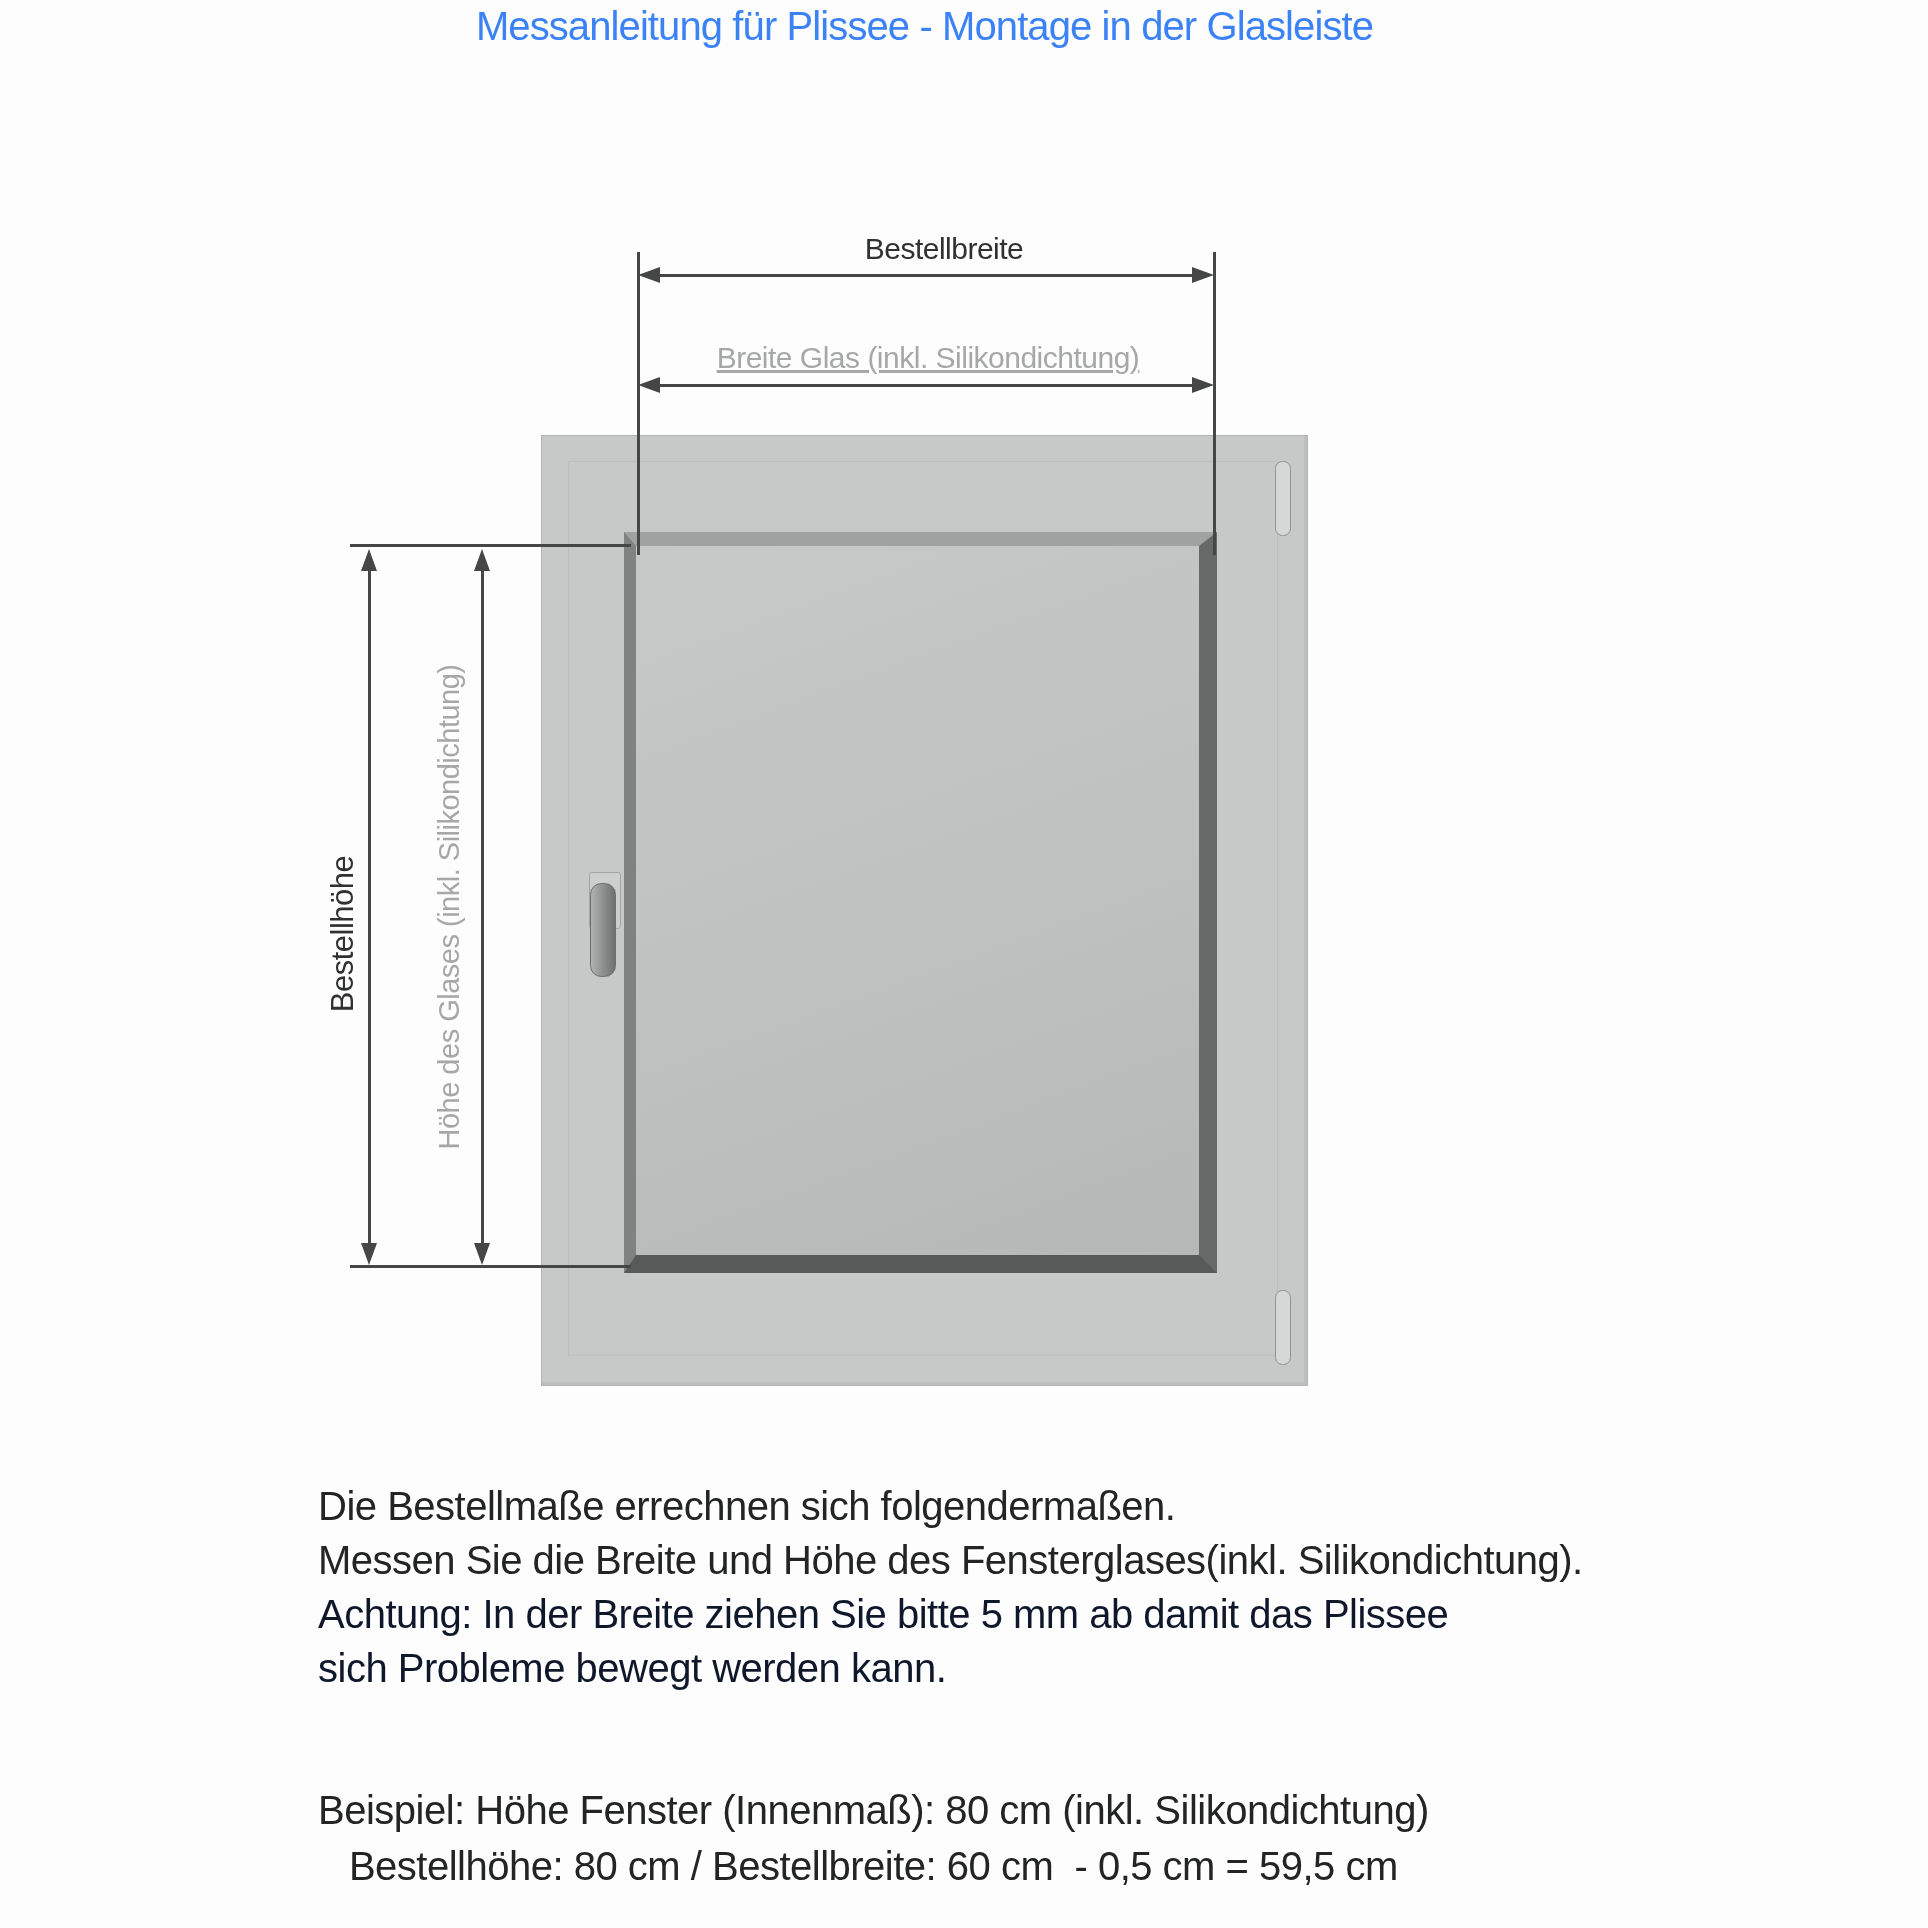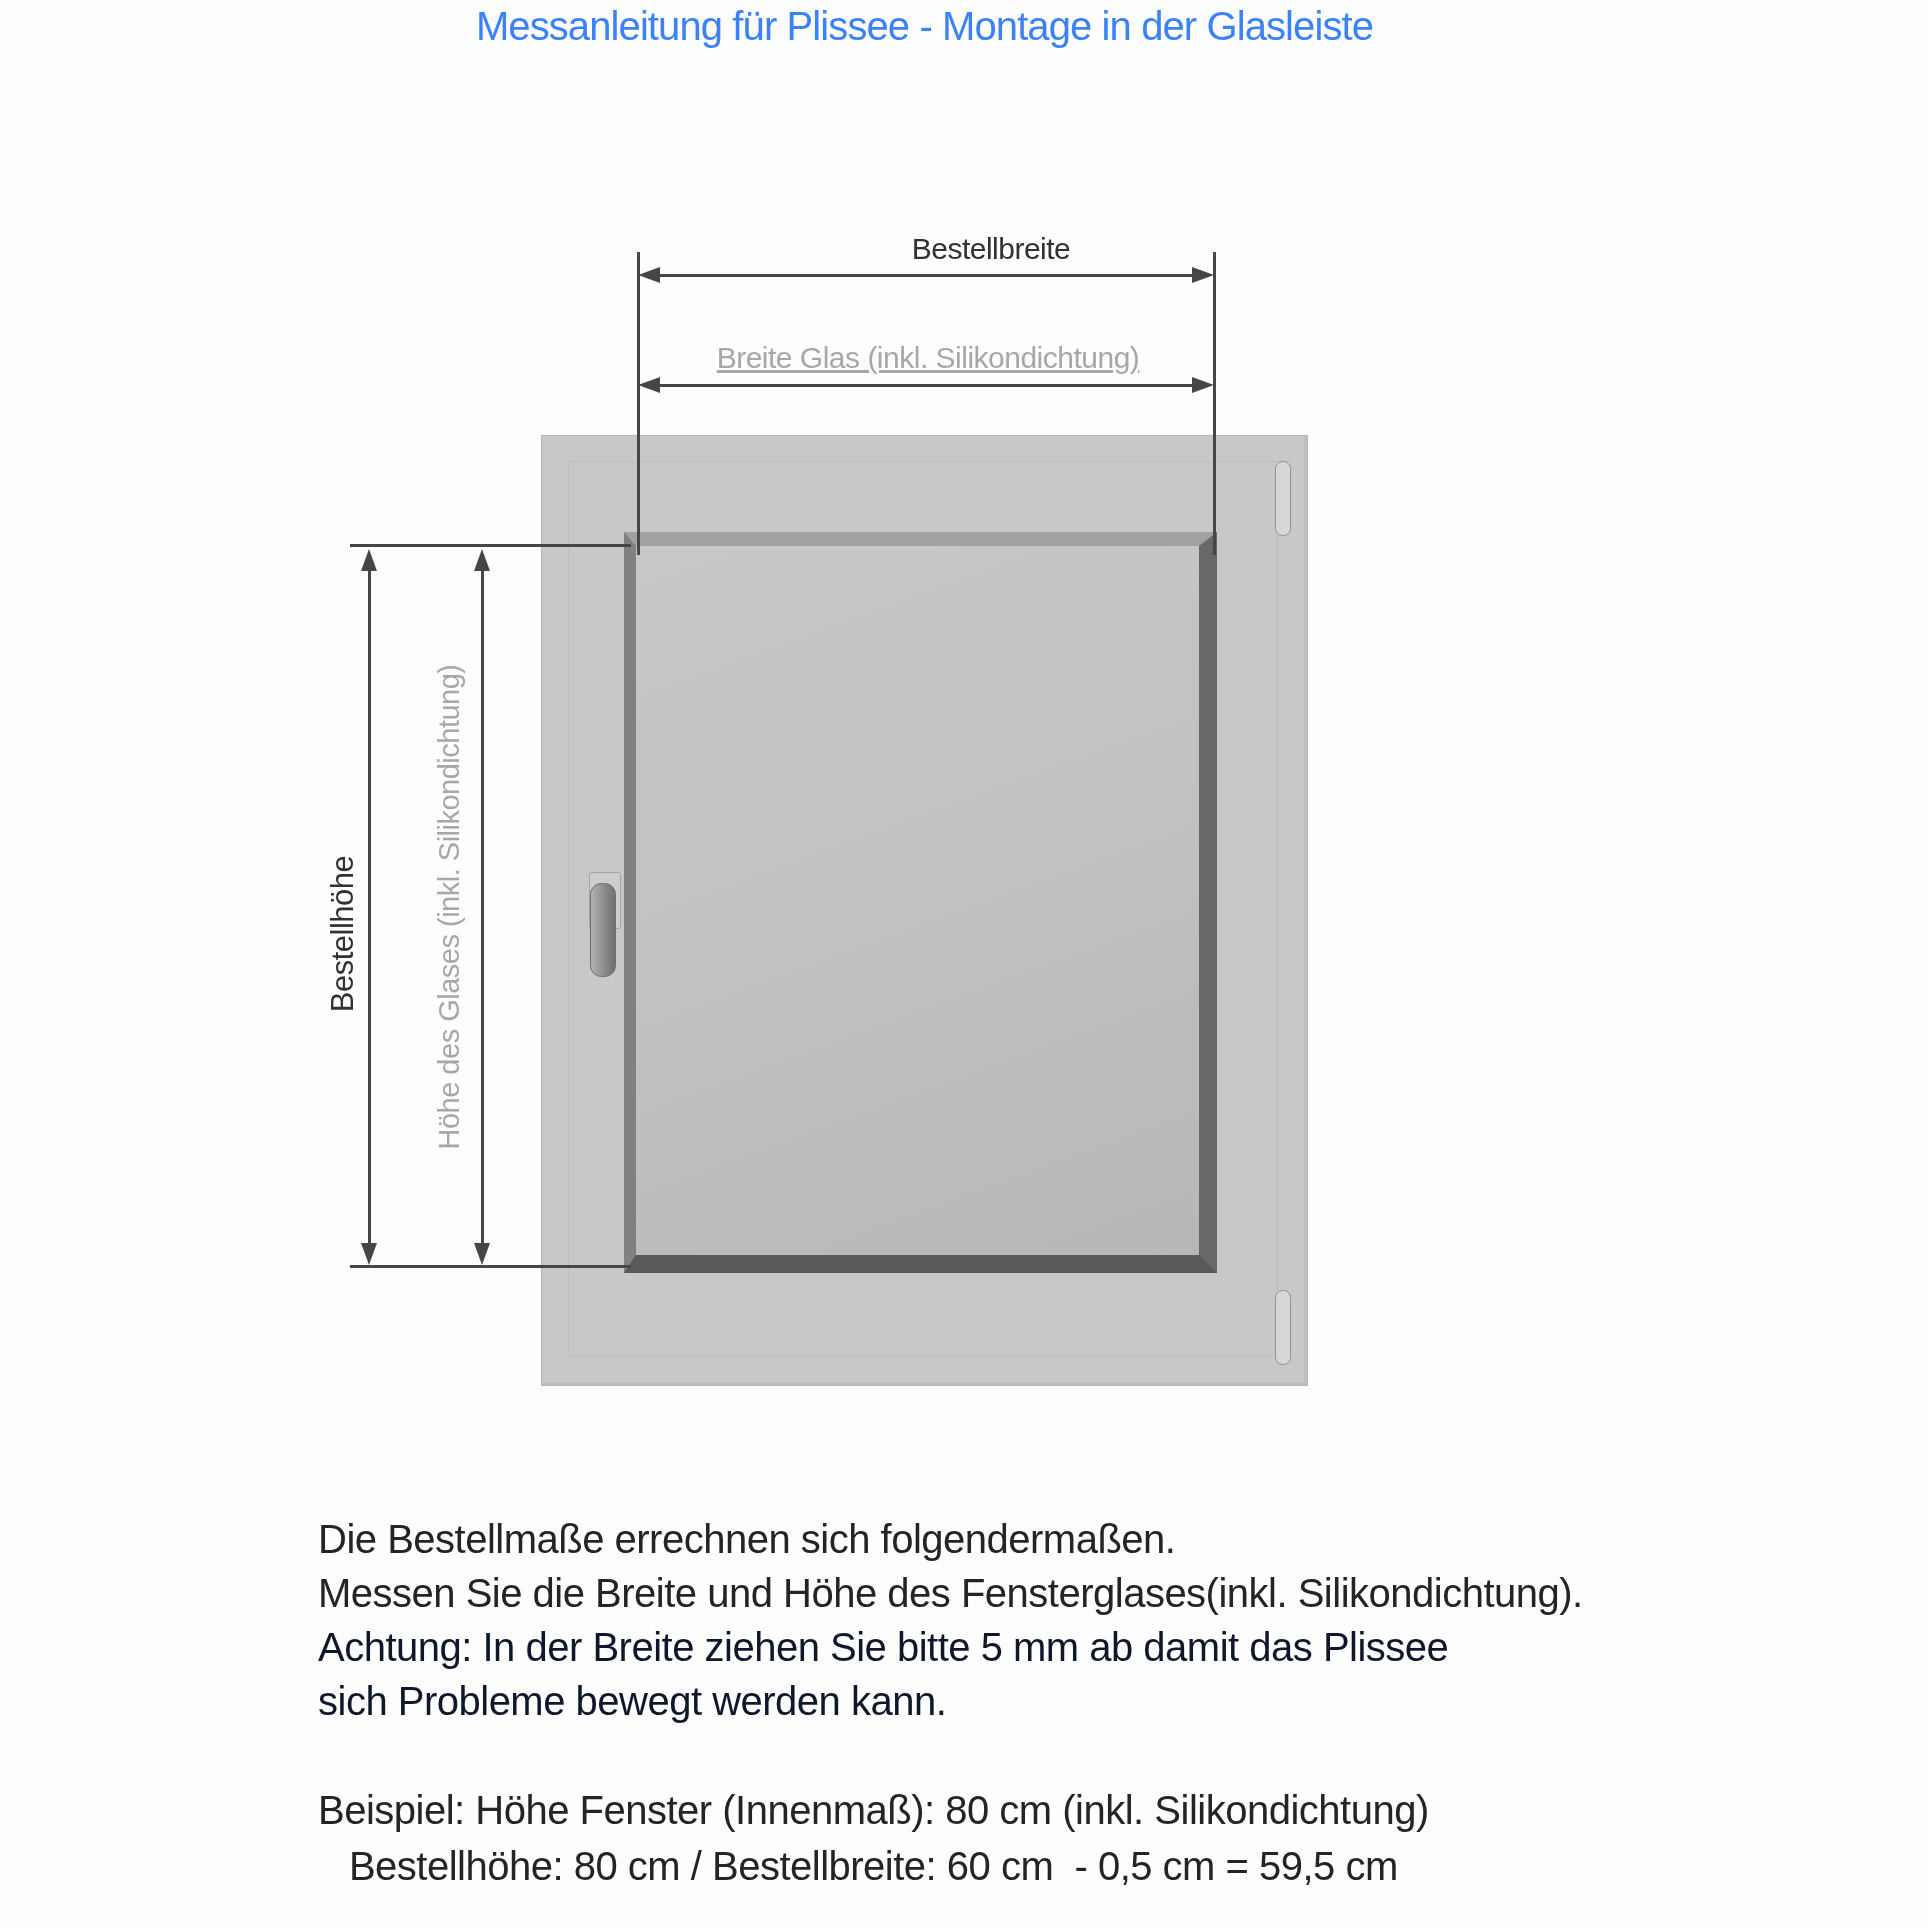--- a/index.html
+++ b/index.html
@@ -96,21 +96,21 @@
   }
   .lbl-dark { color:#303231; }
   .lbl-gray { color:#a5a8a7; }
 
   
   .text-block { position:absolute; left:318px; }
   .text-block p {
     margin:0; font-size:40px; line-height:54px; letter-spacing:-0.5px;
     white-space:pre-wrap; color:#232524;
   }
-  .instructions { top:1512px; }
+  .instructions { top:1479px; }
   .instructions p.warning { color:#0f172a; }
   .example { top:1782px; }
   .example p { line-height:56px;text-align:center; }
   .example p.indented { padding-left:162px; }
 </style>
 </head>
 <body>
 
 <div class="page">
 
@@ -147,21 +147,21 @@
       <div class="head-up"></div>
       <div class="shaft"></div>
       <div class="head-down"></div>
     </div>
     <div class="arrow-v" style="left:473px; top:549px; width:19px; height:716px;">
       <div class="head-up"></div>
       <div class="shaft"></div>
       <div class="head-down"></div>
     </div>
 
-    <div class="h-label lbl-dark" style="left:944px; top:232px;margin-left:47px;">Bestellbreite</div>
+    <div class="h-label lbl-dark" style="left:944px; top:232px;">Bestellbreite</div>
     <div class="h-label lbl-gray" style="left:928px; top:341px;text-decoration:underline;">Breite Glas (inkl. Silikondichtung)</div>
     <div class="v-label lbl-dark" style="left:343px; top:934px; font-size:31px;">Bestellhöhe</div>
     <div class="v-label lbl-gray" style="left:449px; top:907px;">Höhe des Glases (inkl. Silikondichtung)</div>
   </div>
 
   <div class="text-block instructions">
     <p>Die Bestellmaße errechnen sich folgendermaßen.</p>
     <p>Messen Sie die Breite und Höhe des Fensterglases(inkl. Silikondichtung).</p>
     <p class="warning">Achtung: In der Breite ziehen Sie bitte 5 mm ab damit das Plissee</p>
     <p class="warning">sich Probleme bewegt werden kann.</p>

